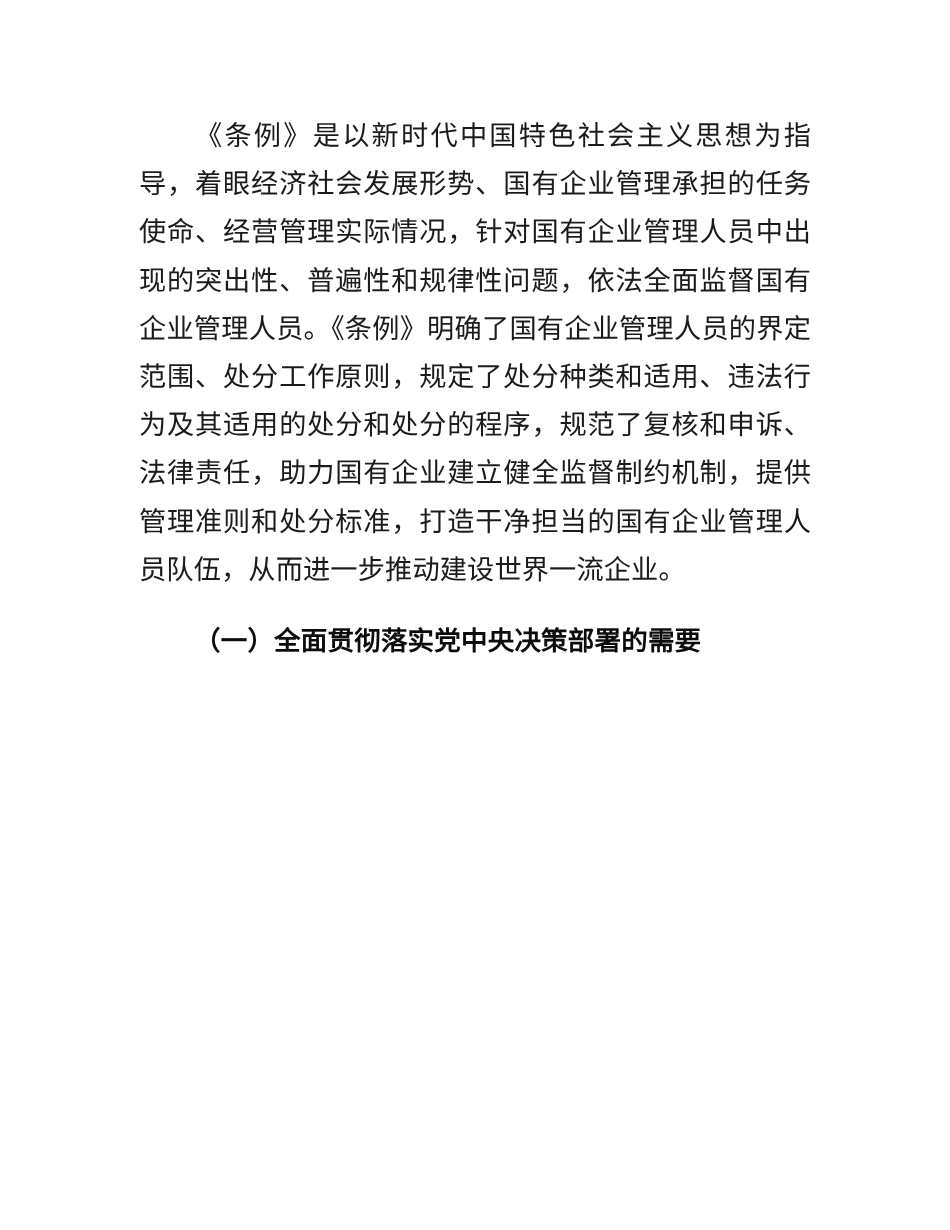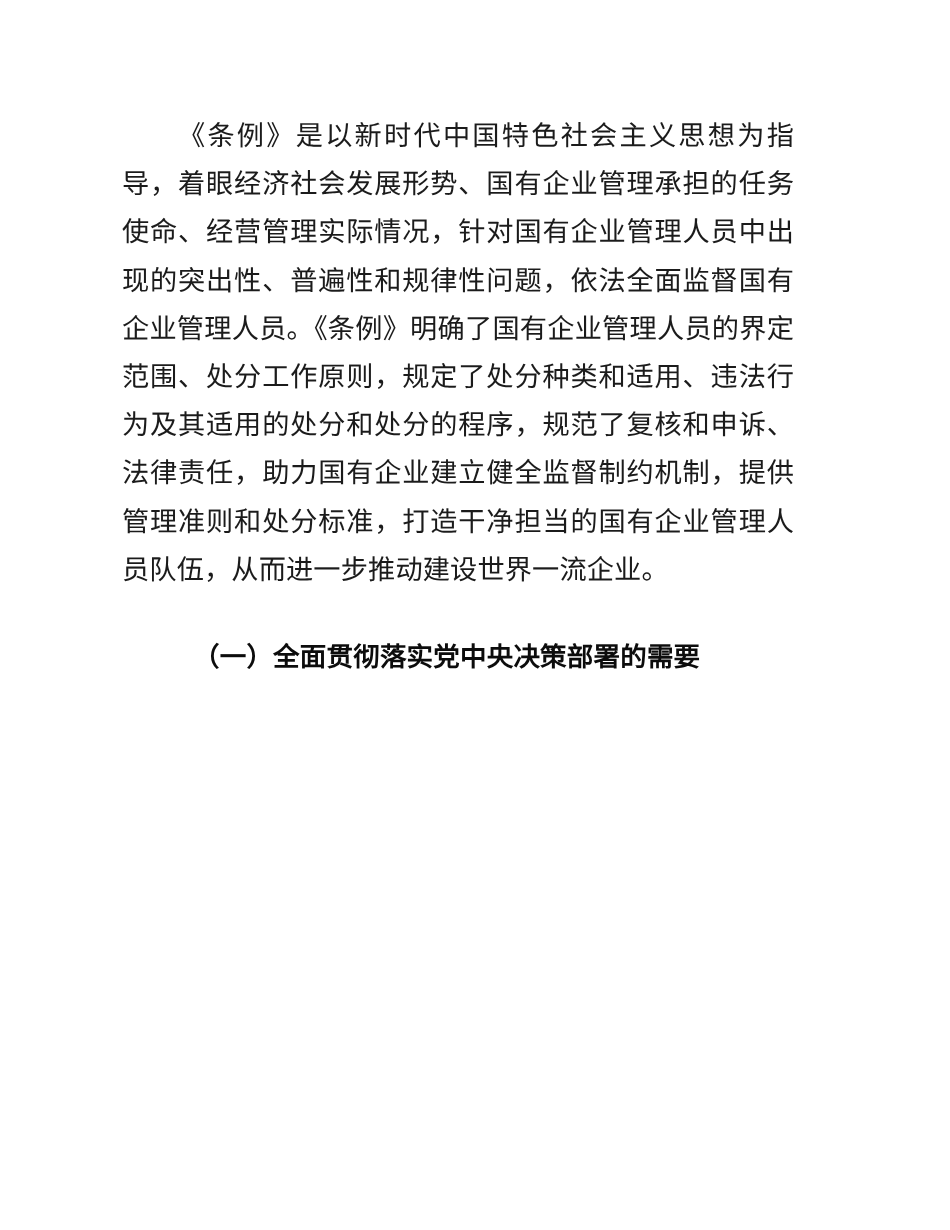--- a/index.html
+++ b/index.html
@@ -20,21 +20,21 @@
   .page {
     position: relative;
     width: 950px;
     height: 1230px;
     background: #ffffff;
     box-sizing: border-box;
   }
 
   .content {
     position: absolute;
-    left: 122px;
+    left: 139px;
     top: 112px;
     width: 672px;
   }
 
   
   .para {
     font-family: "DejaVu Serif", "Liberation Serif", serif;
     font-size: 27.2px;
     line-height: 48.2px;
     letter-spacing: 0.15px;
@@ -53,21 +53,21 @@
   }
 
   
   .heading {
     font-family: "DejaVu Sans", "Liberation Sans", sans-serif;
     font-size: 26.5px;
     line-height: 48.2px;
     font-weight: 700;
     color: #0c0c0c;
     text-indent: 55px;
-    margin: 16px;
+    margin: 0;
     letter-spacing: 0.2px;
     text-align: left;
     white-space: nowrap;
   }
 
   .gap-before-heading { height: 23px; }
   .gap-after-heading  { height: 22px; }
 
 </style>
 </head>

